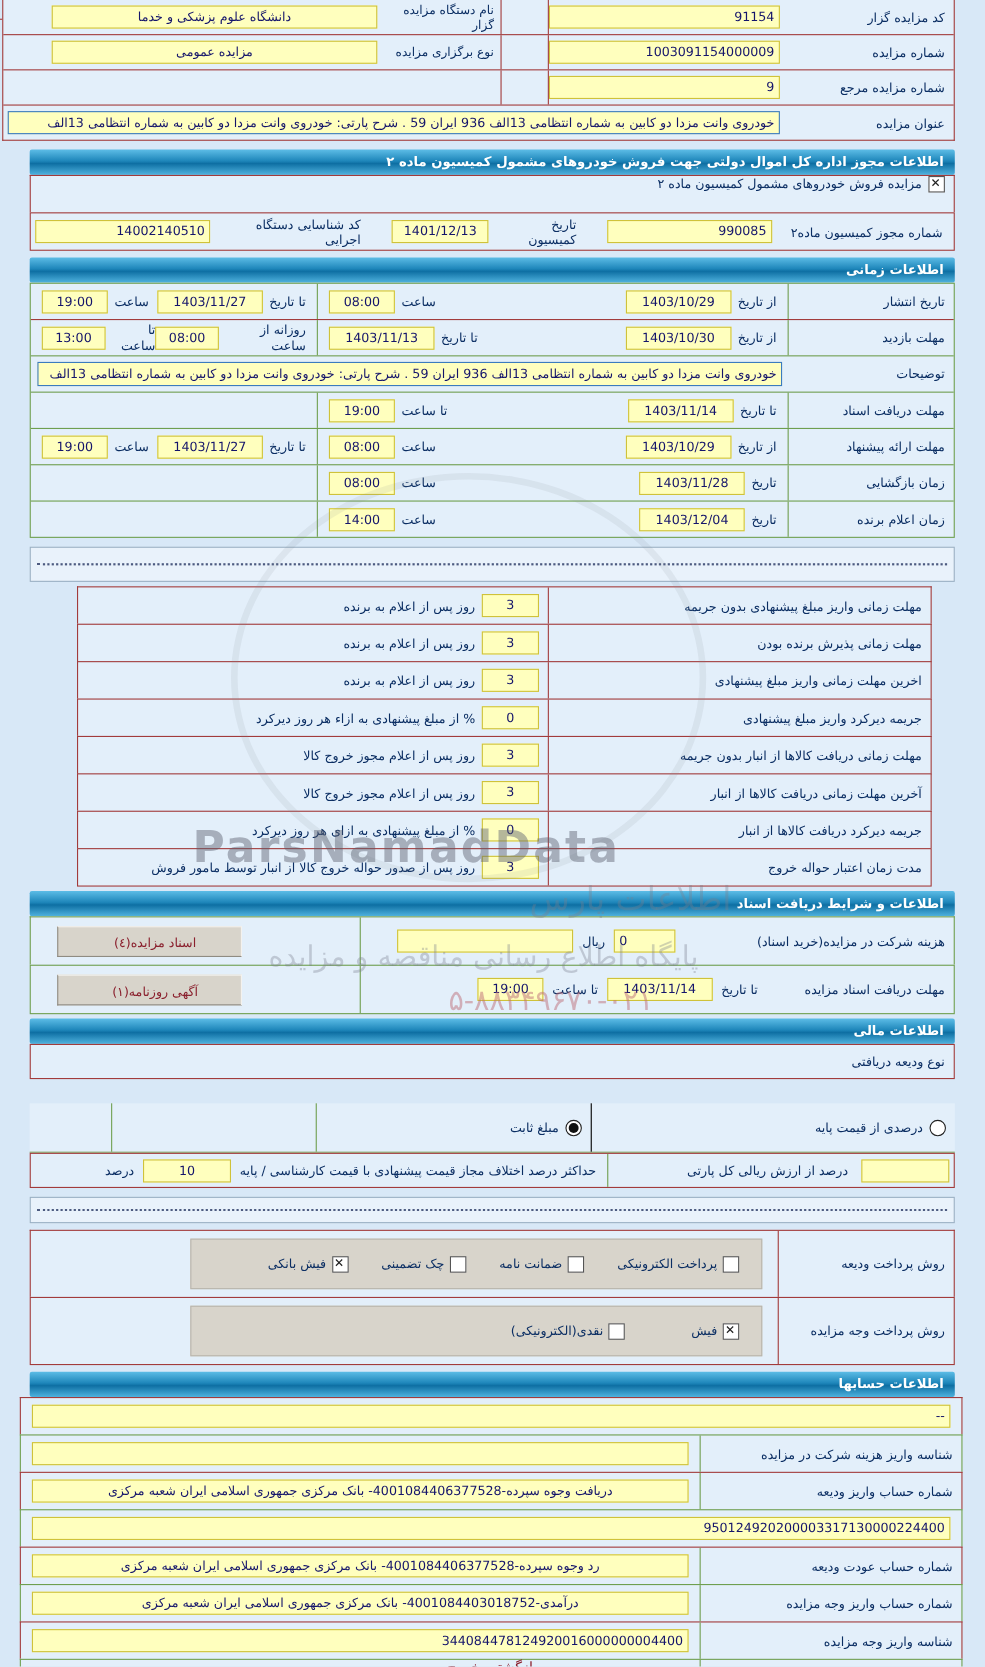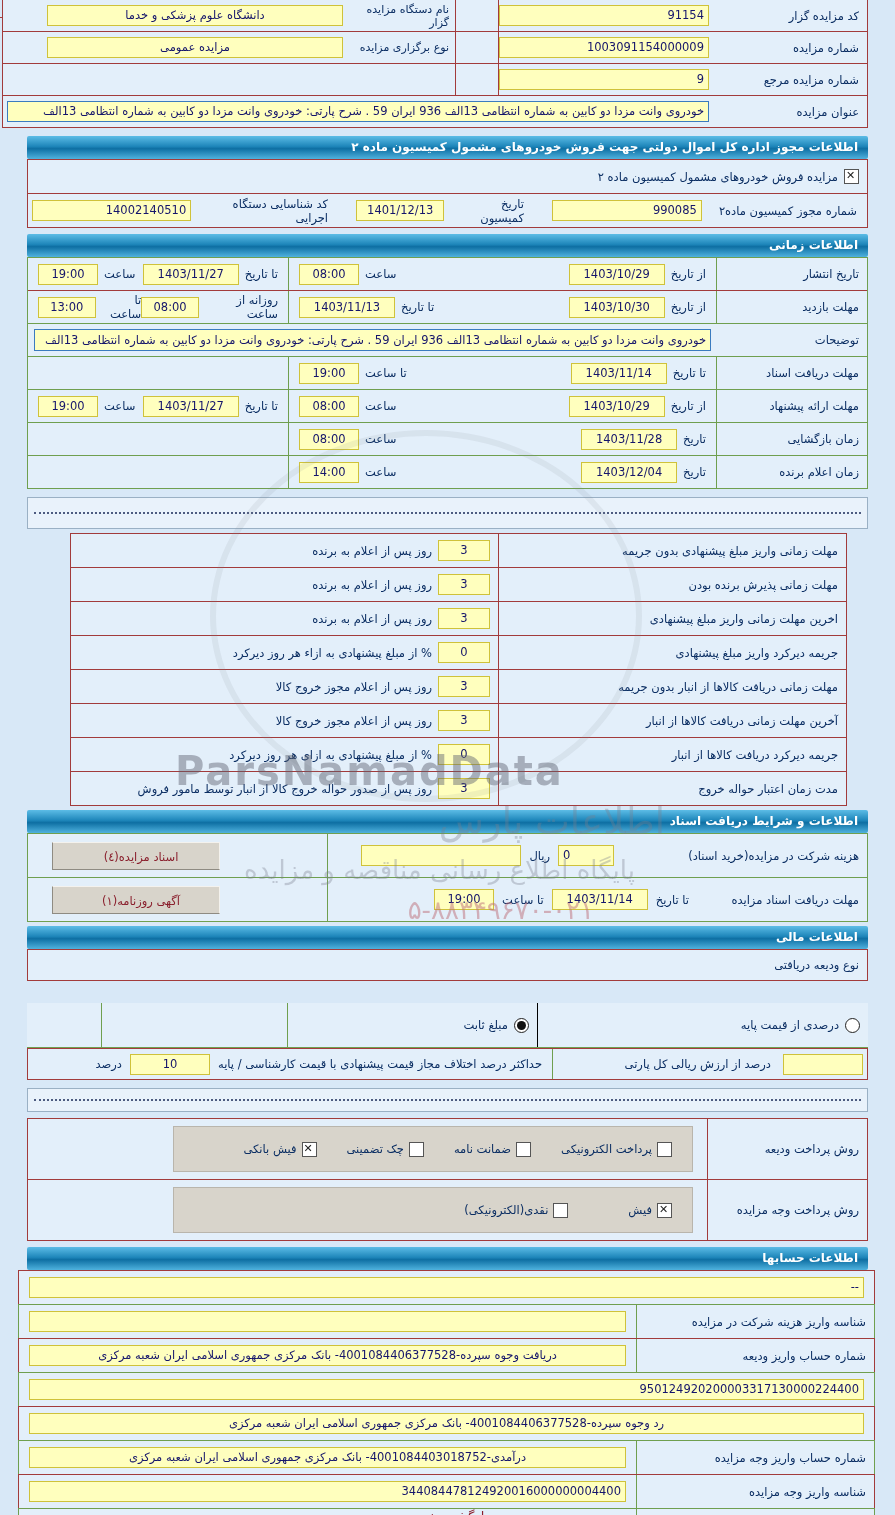--- a/index.html
+++ b/index.html
@@ -21,21 +21,21 @@
   .top-table{margin:0 27px 0 2px;border:1px solid #a23b3b;border-top:none;background:#e3effa;}
   .trow-top{display:flex;align-items:center;height:31px;border-top:1px solid #a23b3b;}
   .trow-top:first-child{border-top:none;}
   .tt-label{width:158px;padding:0 8px;box-sizing:border-box;}
   .tt-input{width:200px;} .tt-gap{width:42px;align-self:stretch;border-right:1px solid #a23b3b;border-left:1px solid #a23b3b;}
   .tt-label2{width:112px;padding:0 6px;box-sizing:border-box;font-size:11px;}
   .tt-input2{flex:1;margin-left:44px;}
   .corner-box{position:absolute;top:0;left:0;width:37px;height:17px;border:1px solid #a23b3b;border-top:none;border-left:none;}
 
   
-  .permit-cbrow{display:flex;align-items:center;height:33px;border:1px solid #a23b3b;border-bottom:none;padding:0 8px;gap:6px;background:#e3effa;}
+  .permit-cbrow{display:flex;align-items:flex-start;height:33px;border:1px solid #a23b3b;border-bottom:none;padding:0 8px;gap:6px;background:#e3effa;}
   .permit-row{display:flex;align-items:center;height:33px;border:1px solid #a23b3b;padding:0 4px;background:#e3effa;}
   .permit-row .lbl{padding:0 6px;}
 
   
   .time-table{border:1px solid #6f9f4f;background:#e3effa;}
   .trow{display:flex;align-items:center;height:32px;border-top:1px solid #6f9f4f;}
   .trow:first-child{border-top:none;}
   .trow.red{border-top-color:#a23b3b;}
   .tlabel{width:150px;padding:0 8px;box-sizing:border-box;}
   .tzr{width:428px;display:flex;align-items:center;justify-content:space-between;padding:0 10px;box-sizing:border-box;
@@ -97,21 +97,21 @@
   .acc-row:last-child{border-bottom:1px solid #a23b3b;}
   .acc-label{width:238px;padding:0 8px;box-sizing:border-box;align-self:stretch;display:flex;align-items:center;border-left:1px solid #6f9f4f;}
   .acc-input{flex:1;margin:0 10px;}
 
   .footer{position:absolute;bottom:-9px;left:0;right:0;text-align:center;color:#8a1f2d;font-size:13px;}
   .footer span{margin:0 8px;cursor:pointer;}
 
   
   .wm{position:absolute;pointer-events:none;z-index:40;}
   .wm-latin{top:748px;left:175px;font-size:40px;font-weight:bold;letter-spacing:2px;color:rgba(90,95,110,0.45);font-family:"DejaVu Sans",sans-serif;}
-  .wm-fa1{top:800px;right:230px;font-size:37px;color:rgba(120,125,140,0.35);}
+  .wm-fa1{top:800px;right:230px;font-size:30px;color:rgba(120,125,140,0.35);}
   .wm-fa2{top:855px;right:260px;font-size:26px;color:rgba(120,125,140,0.35);}
   .wm-phone{top:895px;right:301px;font-size:26px;color:rgba(190,110,120,0.5);letter-spacing:3px;}
   .wm-circle{top:430px;left:210px;width:420px;height:360px;border:6px solid rgba(130,140,150,0.12);border-radius:50%;}
   .lbl{color:#0b2e63;}
 </style>
 </head>
 <body>
 
 <div class="page">
   <div class="corner-box"></div>
@@ -454,20 +454,21 @@
         <div class="ybox acc-input"></div>
       </div>
       <div class="acc-row">
         <div class="acc-label lbl">شماره حساب واریز ودیعه</div>
         <div class="ybox acc-input">دریافت وجوه سپرده-4001084406377528- بانک مرکزی جمهوری اسلامی ایران شعبه مرکزی</div>
       </div>
       <div class="acc-row">
         <div class="ybox acc-input ltr ralign">950124920200003317130000224400</div>
       </div>
       <div class="acc-row">
+        <div class="acc-label lbl">شماره حساب عودت ودیعه</div>
         <div class="ybox acc-input">رد وجوه سپرده-4001084406377528- بانک مرکزی جمهوری اسلامی ایران شعبه مرکزی</div>
       </div>
       <div class="acc-row">
         <div class="acc-label lbl">شماره حساب واریز وجه مزایده</div>
         <div class="ybox acc-input">درآمدی-4001084403018752- بانک مرکزی جمهوری اسلامی ایران شعبه مرکزی</div>
       </div>
       <div class="acc-row">
         <div class="acc-label lbl">شناسه واریز وجه مزایده</div>
         <div class="ybox acc-input ltr ralign">344084478124920016000000004400</div>
       </div>

